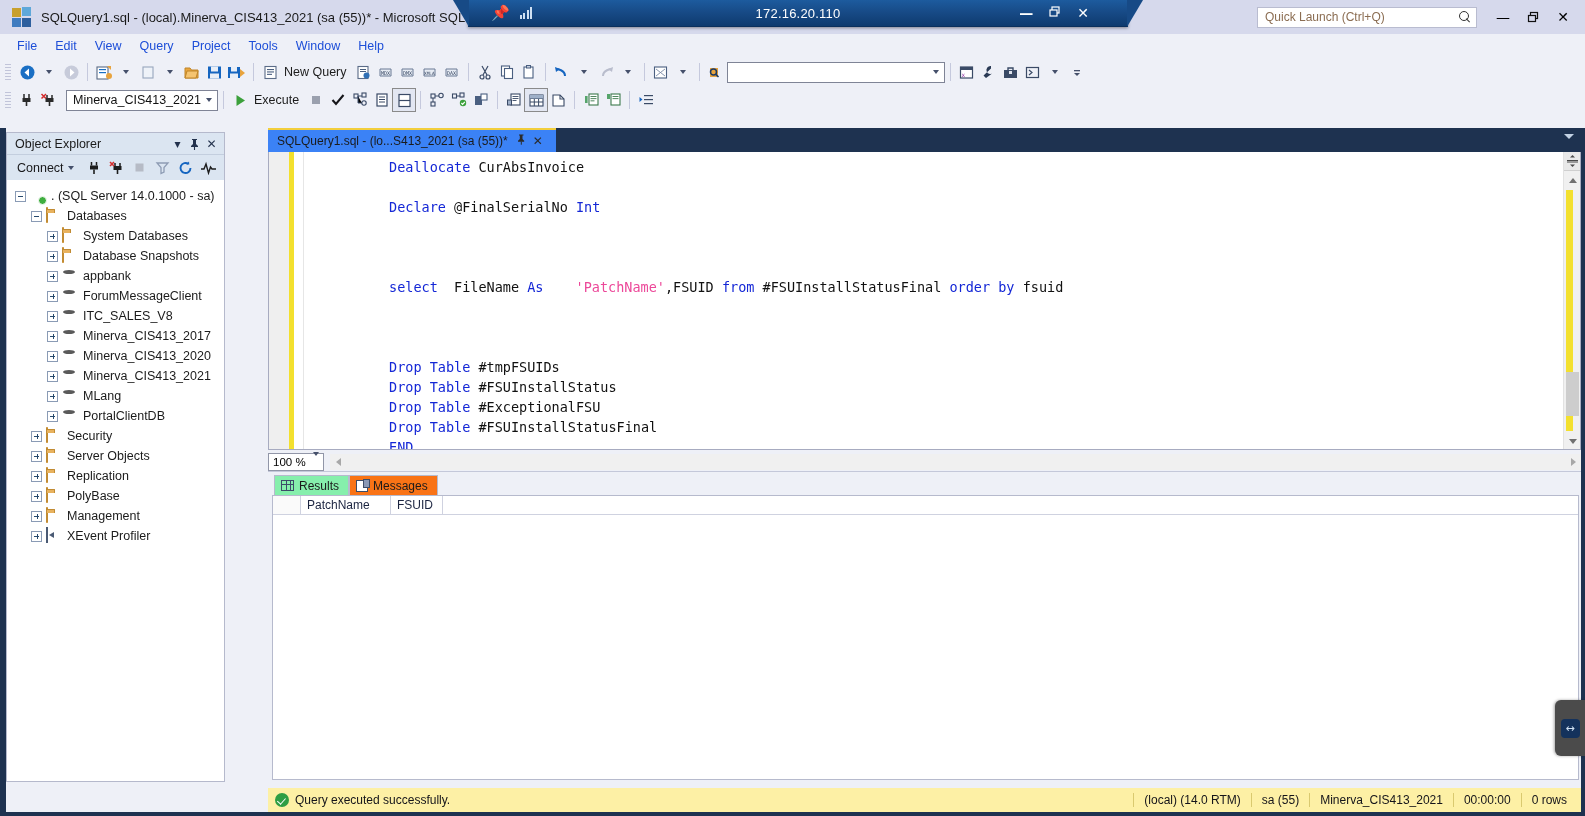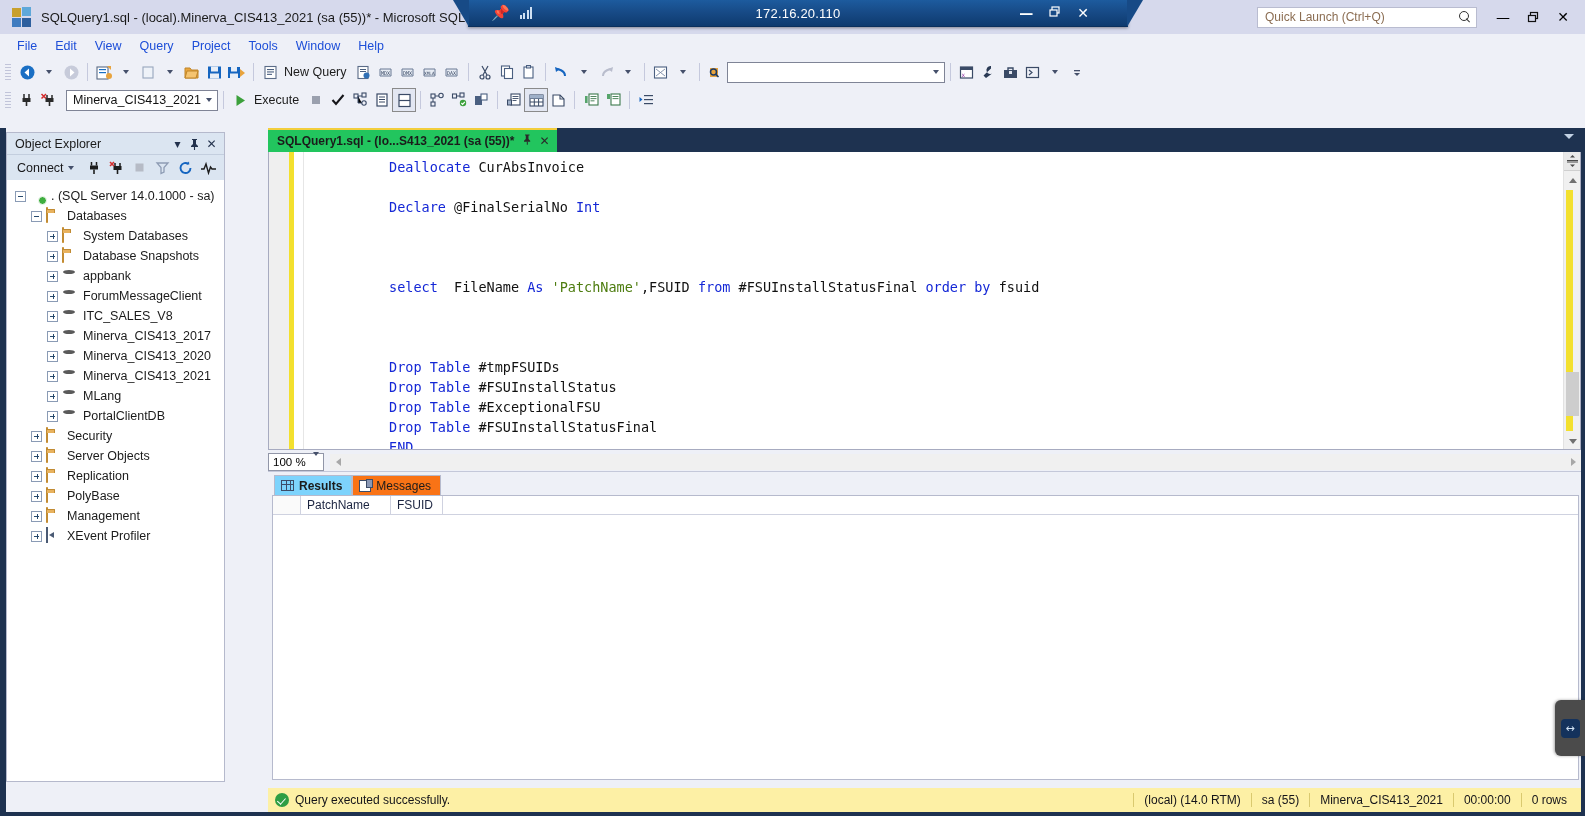--- a/index.html
+++ b/index.html
@@ -224,24 +224,23 @@
   
   .editor-wrap {
     position: absolute; left: 268px; top: 128px; right: 4px; height: 322px;
   }
   .tabstrip {
     position: absolute; left: 0; top: 0; right: 0; height: 24px;
     background: #1e3250;
   }
   .doc-tab {
     position: absolute; left: 0; top: 0; height: 24px;
-    background: #22c55e; display: flex; align-items: center;
-    padding: 0 7px 0 9px; font-size: 12px; color: #1b1b1b;
+    background: #3b82f6; display: flex; align-items: center;
+    padding: 0 13px 0 9px; font-size: 12px; color: #1b1b1b;
     border-top: 2px solid #f2ce3c;
-    font-weight: bold;
   }
   .doc-tab .tabname { white-space: nowrap; }
   .tab-pin { margin-left:9px; font-size:11px; color:#3a3a3a; font-family:"DejaVu Sans",sans-serif; }
   .tab-x { margin-left:7px; font-size:12px; color:#2a2a2a; font-family:"DejaVu Sans",sans-serif; }
   .tabstrip-arrow {
     position:absolute; right:7px; top:6px; width:0;height:0;
     border-left:5px solid transparent;border-right:5px solid transparent;border-top:5px solid #c3d2e4;
   }
   .code-area {
     position: absolute; left: 0; top: 24px; right: 0; bottom: 0;
@@ -253,21 +252,21 @@
   .gutter-white { width: 10px; background:#fff; flex:none; border-right:1px solid #e6e6e6;}
   .code {
     flex: 1; position: relative;
     font-family: "DejaVu Sans Mono", monospace;
     font-size: 13.5px; line-height: 20px;
     padding-top: 5px; overflow: hidden; white-space: pre;
     color: #111;
   }
   .code .ln { padding-left: 85px; height: 20px; }
   .kw { color: #1427d6; }
-  .str { color: #4d7c0f; }
+  .str { color: #ec4899; margin-left: 24px; }
   .plain { color: #111; }
   .vscroll {
     width: 17px; background: #f0f0f0; flex: none; position: relative;
     border-left: 1px solid #e2e2e2;
   }
   .vs-up, .vs-down {
     position:absolute; left:0; width:17px; height:16px;
     display:flex; align-items:center; justify-content:center;
   }
   .vs-up { top: 20px; }
@@ -310,21 +309,21 @@
   .results {
     position: absolute; left: 268px; top: 474px; right: 4px; bottom: 34px;
     background: #eef0f7;
   }
   .res-tabs { height: 21px; display:flex; align-items:flex-end; padding-left: 6px; }
   .res-tab {
     height: 20px; display:flex; align-items:center; gap:5px;
     padding: 0 9px 0 6px; font-size:12px; color:#1b1b1b;
     border:1px solid #b6bacd; border-bottom:none; background:#f97316;
   }
-  .res-tab.active { background:#7dd3fc;font-weight:bold; }
+  .res-tab.active { background:#86efac; }
   .res-grid {
     position:absolute; left:4px; top:21px; right:2px; bottom:2px;
     background:#ffffff; border:1px solid #b6bacd;
   }
   .grid-head {
     height: 19px; display:flex; background:#ffffff;
     border-bottom:1px solid #cfd2e0; font-size:12px; color:#1b2440;
   }
   .gh-corner { width: 28px; border-right:1px solid #cfd2e0; flex:none; background:#fafafa;}
   .gh-cell {

